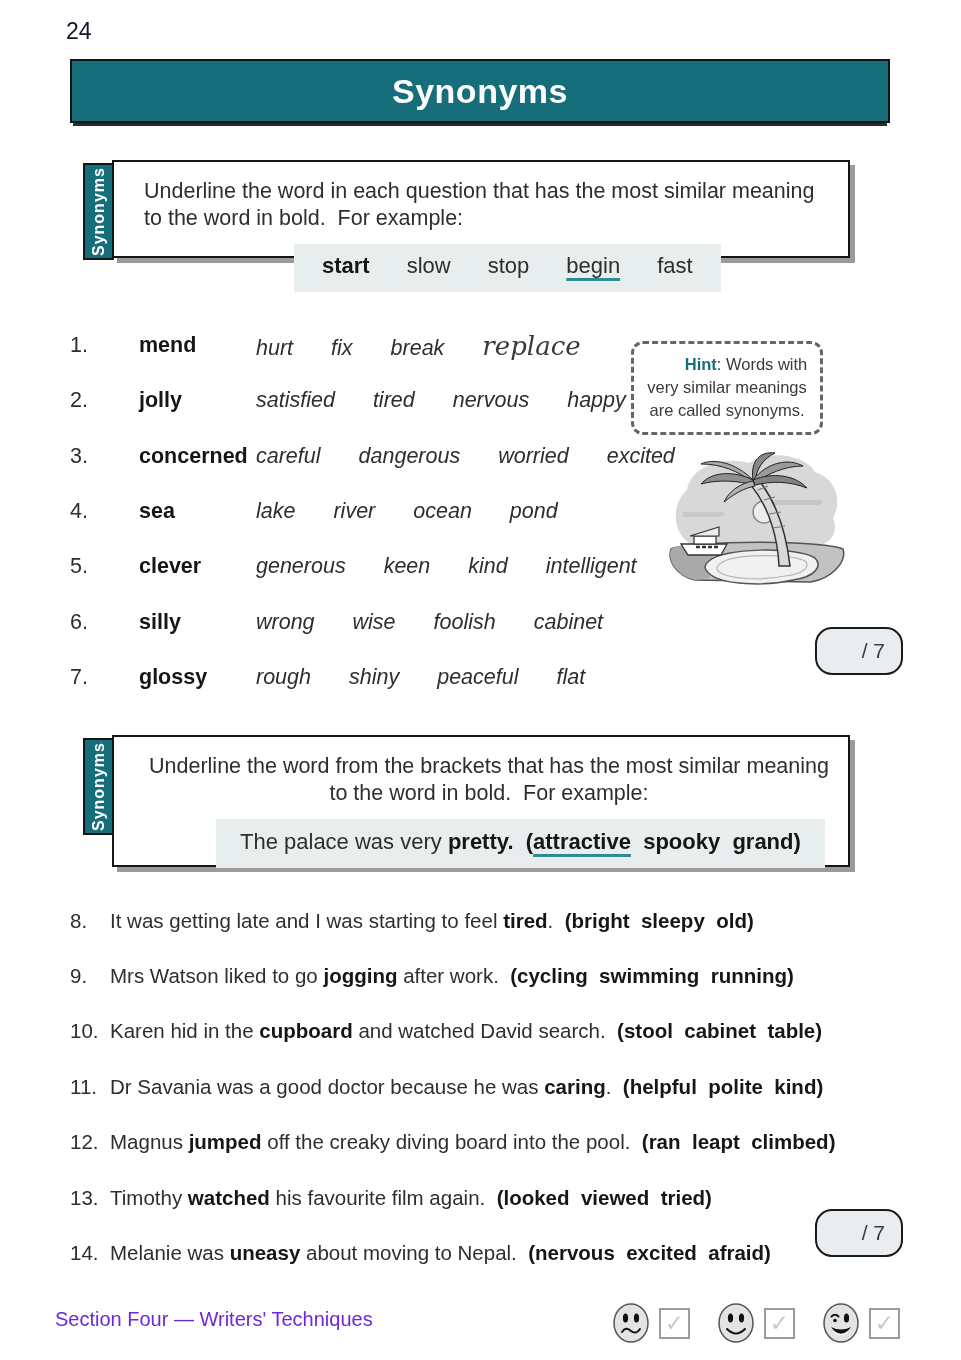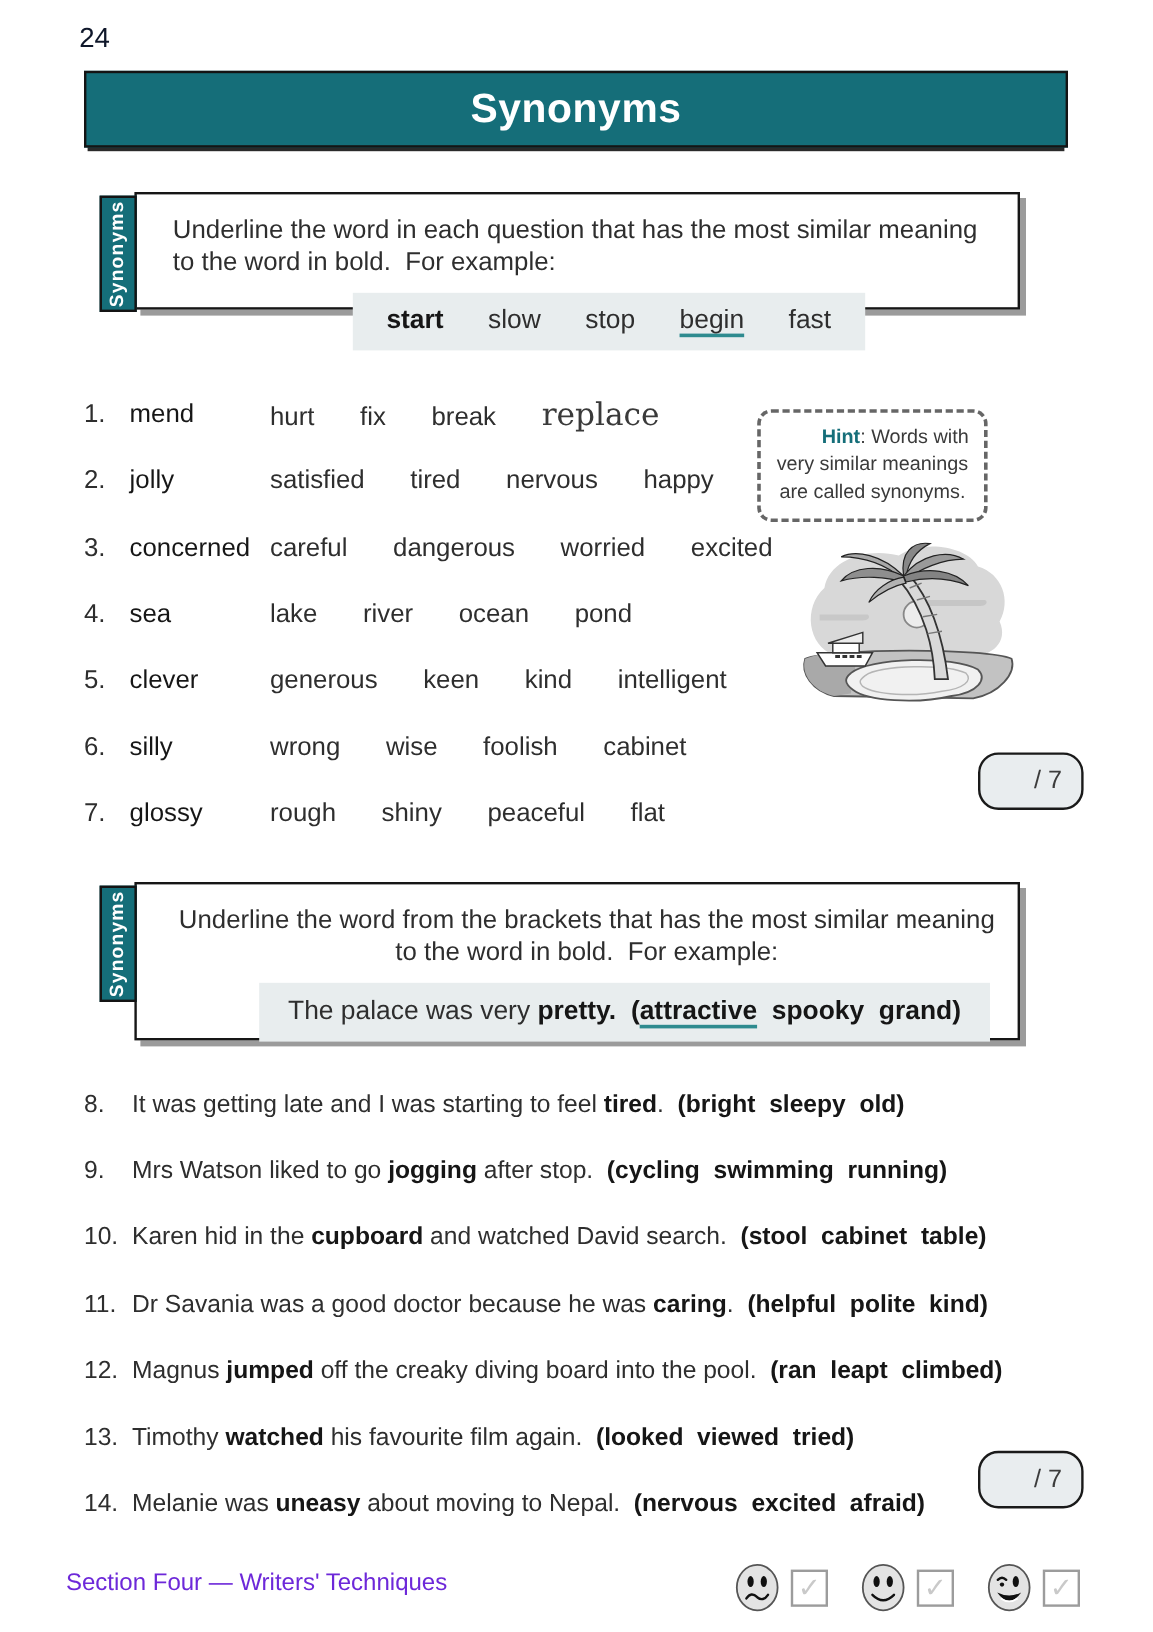--- a/index.html
+++ b/index.html
@@ -42,22 +42,22 @@
   .strip1 { margin:11px 0 0 150px; padding:9px 28px 13px; display:flex; gap:37px; align-items:flex-end; }
   .strip2 { margin:11px 0 0 72px; padding:10px 24px 13px; }
 
   .b { font-weight:bold; color:#161616; }
   .u { text-decoration:underline; text-decoration-color:#2e8b8f; text-decoration-thickness:2.5px; text-underline-offset:5px; }
 
   
   .qlist1 { position:absolute; left:70px; top:318px; width:640px; }
   .q-row { display:flex; align-items:center; height:55.3px; font-size:21.5px; }
   .q-num { width:38px; flex-shrink:0; }
-  .q-word { width:117px; flex-shrink:0; font-weight:normal; color:#161616; }
-  .q-opts { display:flex; gap:38px; align-items:baseline; }
+  .q-word { width:117px; flex-shrink:0; font-weight:bold; color:#161616;margin-left:31px; }
+  .q-opts { display:flex; gap:38px; align-items:baseline;font-style:italic; }
   .opt-large { font-size:26px; font-family:"DejaVu Serif", serif; font-weight:400; color:#3a3a3a; }
 
   
   .hint {
     position:absolute; left:631px; top:341px; width:192px;
     border:3px dashed #666; border-radius:12px;
     padding:9px 6px 10px; text-align:center;
     font-size:16.5px; line-height:1.4; color:#3a3a3a;
   }
   .hint-label { color:#156e79; font-weight:bold;padding-left:38px; }
@@ -219,21 +219,21 @@
 </div>
 <div class="tab tab2">Synonyms</div>
 
 <div class="qlist2" id="qlist2">
     <div class="s-row">
       <span class="s-num">8.</span>
       <span class="rich"><span>It was getting late and I was starting to feel </span><span class="b ">tired</span><span>.  </span><span class="b ">(bright  sleepy  old)</span></span>
     </div>
     <div class="s-row">
       <span class="s-num">9.</span>
-      <span class="rich"><span>Mrs Watson liked to go </span><span class="b ">jogging</span><span> after stop.  </span><span class="b ">(cycling  swimming  running)</span></span>
+      <span class="rich"><span>Mrs Watson liked to go </span><span class="b ">jogging</span><span> after work.  </span><span class="b ">(cycling  swimming  running)</span></span>
     </div>
     <div class="s-row">
       <span class="s-num">10.</span>
       <span class="rich"><span>Karen hid in the </span><span class="b ">cupboard</span><span> and watched David search.  </span><span class="b ">(stool  cabinet  table)</span></span>
     </div>
     <div class="s-row">
       <span class="s-num">11.</span>
       <span class="rich"><span>Dr Savania was a good doctor because he was </span><span class="b ">caring</span><span>.  </span><span class="b ">(helpful  polite  kind)</span></span>
     </div>
     <div class="s-row">

